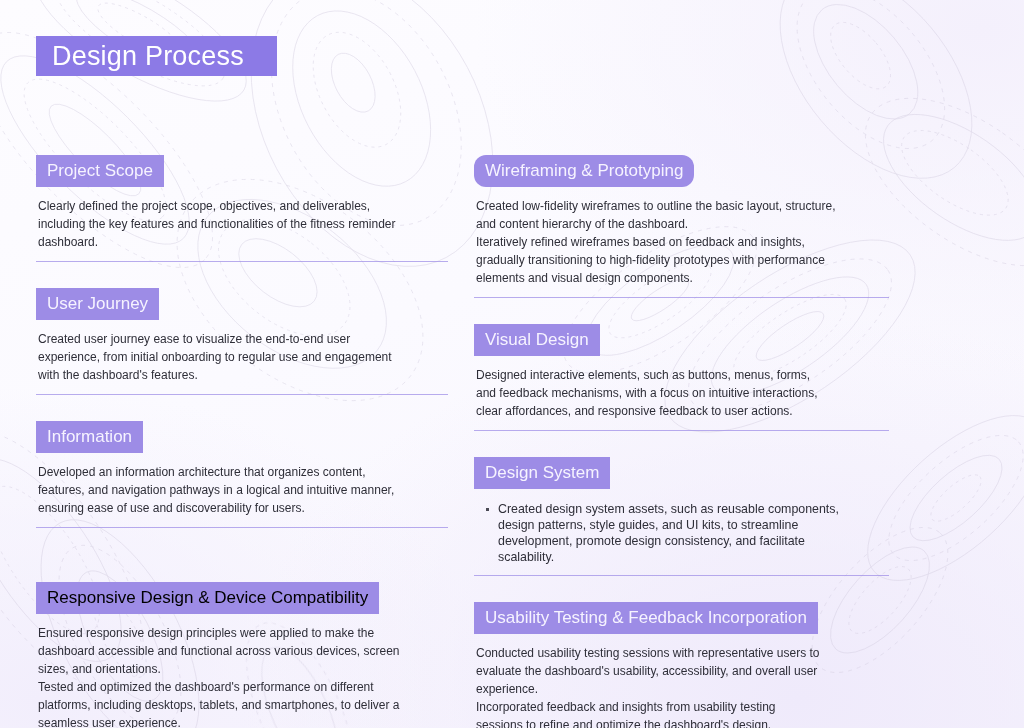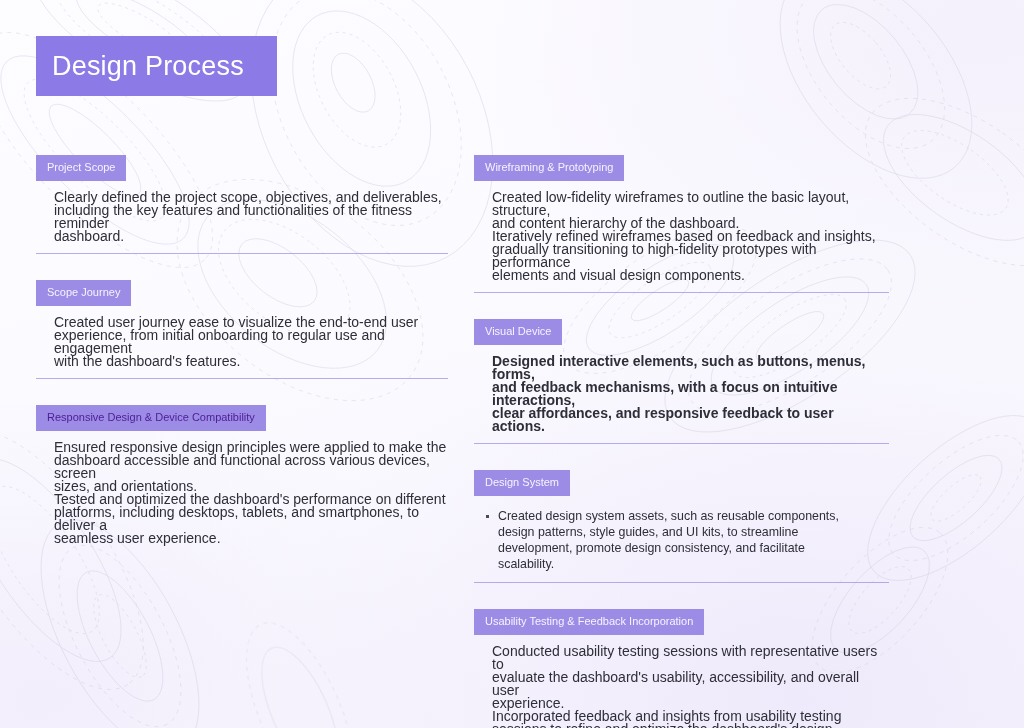--- a/index.html
+++ b/index.html
@@ -31,21 +31,21 @@
     pointer-events: none;
   }
   .swirls svg { display: block; width: 1024px; height: 728px; }
 
   
   #title-banner {
     position: absolute;
     left: 36px;
     top: 36px;
     width: 241px;
-    height: 60px;
+    height: 40px;
     display: flex;
     align-items: center;
     padding-left: 16px;
     box-sizing: border-box;
   }
   #title-banner .title-text {
     color: #ffffff;
     font-size: 27px;
     letter-spacing: 0.2px;
     line-height: 1;
@@ -58,31 +58,31 @@
     top: 155px;
   }
   #col-left  { left: 36px;  width: 412px; }
   #col-right { left: 474px; width: 415px; }
 
   .section { position: relative; }
 
   .badge {
     display: inline-block;
     color: #f6f3ff;
-    font-size: 11px;
+    font-size: 17px;
     line-height: 1;
     padding: 7px 11px 8px 11px;
     white-space: nowrap;
   }
 
   .body-text {
     color: #2e2e38;
-    font-size: 14px;
-    line-height: 13px;
-    margin: 10px 0 0 18px;
+    font-size: 12px;
+    line-height: 18px;
+    margin: 10px 0 0 2px;
     white-space: pre-line;
   }
 
   .bullet-list {
     margin: 12px 0 0 0;
     padding: 0 0 0 24px;
     list-style: none;
   }
   .bullet-list li {
     position: relative;
@@ -214,56 +214,63 @@
     <div class="section">
       <span class="badge" style="background: rgb(157, 140, 230); color: rgb(246, 243, 255);">Project Scope</span>
       <p class="body-text" style="color: rgb(46, 46, 56);">Clearly defined the project scope, objectives, and deliverables,
 including the key features and functionalities of the fitness reminder
 dashboard.</p>
       <div class="divider" style="border-top-color: rgb(157, 140, 230);"></div>
     </div>
 
 
     <div class="section">
-      <span class="badge" style="background: rgb(157, 140, 230); color: rgb(246, 243, 255);">Scope Journey</span>
+      <span class="badge" style="background: rgb(157, 140, 230); color: rgb(246, 243, 255);">User Journey</span>
       <p class="body-text" style="color: rgb(46, 46, 56);">Created user journey ease to visualize the end-to-end user
 experience, from initial onboarding to regular use and engagement
 with the dashboard's features.</p>
       <div class="divider" style="border-top-color: rgb(157, 140, 230);"></div>
     </div>
 
-
-    <div class="section">
-      <span class="badge" style="background: rgb(157, 140, 230); color: #4c1d95;">Responsive Design &amp; Device Compatibility</span>
+    <div class="section">
+      <span class="badge" style="background: rgb(157, 140, 230); color: rgb(246, 243, 255);">Information</span>
+      <p class="body-text" style="color: rgb(46, 46, 56);">Developed an information architecture that organizes content,
+features, and navigation pathways in a logical and intuitive manner,
+ensuring ease of use and discoverability for users.</p>
+      <div class="divider" style="border-top-color: rgb(157, 140, 230);"></div>
+    </div>
+
+    <div class="section">
+      <span class="badge" style="background: rgb(157, 140, 230); color: #000000; margin-top: 28px;">Responsive Design &amp; Device Compatibility</span>
       <p class="body-text" style="color: rgb(46, 46, 56);">Ensured responsive design principles were applied to make the
 dashboard accessible and functional across various devices, screen
 sizes, and orientations.
 Tested and optimized the dashboard's performance on different
 platforms, including desktops, tablets, and smartphones, to deliver a
 seamless user experience.</p>
       
     </div>
 
   </div>
 
   <div class="column" id="col-right">
 
     <div class="section">
-      <span class="badge" style="background: rgb(157, 140, 230); color: rgb(246, 243, 255);">Wireframing &amp; Prototyping</span>
+      <span class="badge" style="background: rgb(157, 140, 230); color: rgb(246, 243, 255); border-radius: 12px;">Wireframing &amp; Prototyping</span>
       <p class="body-text" style="color: rgb(46, 46, 56);">Created low-fidelity wireframes to outline the basic layout, structure,
 and content hierarchy of the dashboard.
 Iteratively refined wireframes based on feedback and insights,
 gradually transitioning to high-fidelity prototypes with performance
 elements and visual design components.</p>
       <div class="divider" style="border-top-color: rgb(157, 140, 230);"></div>
     </div>
 
     <div class="section">
-      <span class="badge" style="background: rgb(157, 140, 230); color: rgb(246, 243, 255);">Visual Device</span>
-      <p class="body-text" style="color: rgb(46, 46, 56); font-weight: bold;">Designed interactive elements, such as buttons, menus, forms,
+      <span class="badge" style="background: rgb(157, 140, 230); color: rgb(246, 243, 255);">Visual Design</span>
+      <p class="body-text" style="color: rgb(46, 46, 56);">Designed interactive elements, such as buttons, menus, forms,
 and feedback mechanisms, with a focus on intuitive interactions,
 clear affordances, and responsive feedback to user actions.</p>
       <div class="divider" style="border-top-color: rgb(157, 140, 230);"></div>
     </div>
 
     <div class="section">
       <span class="badge" style="background: rgb(157, 140, 230); color: rgb(246, 243, 255);">Design System</span>
       <ul class="bullet-list">
         <li style="color: rgb(46, 46, 56);">Created design system assets, such as reusable components,
 design patterns, style guides, and UI kits, to streamline

